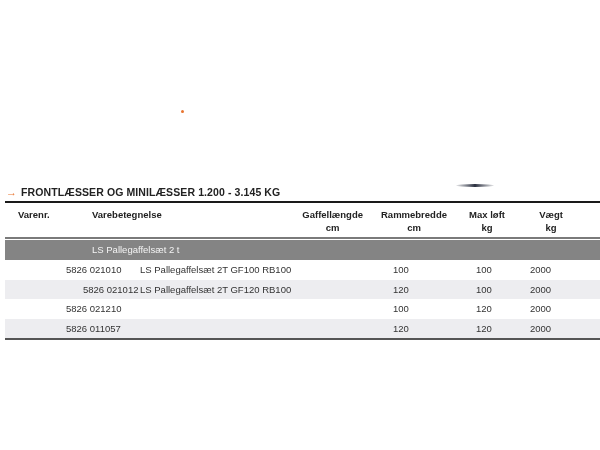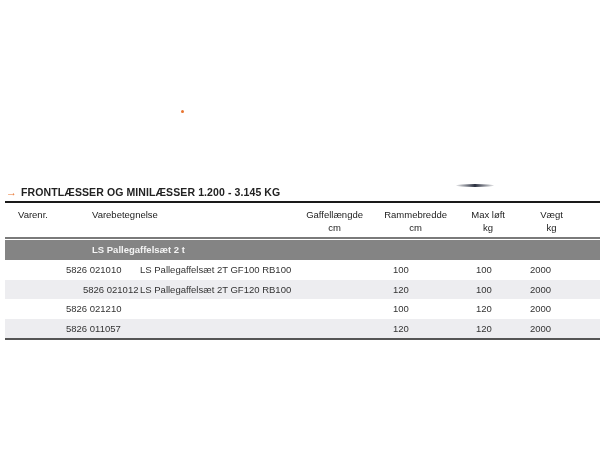--- a/index.html
+++ b/index.html
@@ -10,25 +10,25 @@
   .dot { position: absolute; left: 181px; top: 110px; width: 3px; height: 3px; border-radius: 50%; background: #e8742f; }
   .swoosh { position: absolute; left: 456px; top: 184px; width: 38px; height: 3px; border-radius: 50%;
     background: linear-gradient(90deg, rgba(40,45,60,0.1), #2b3040 50%, rgba(40,45,60,0.1)); }
   .section-title {
     position: absolute; left: 6px; top: 186px; font-size: 10.5px; font-weight: bold; color: #222; letter-spacing: 0.1px;
     display: flex; align-items: center; gap: 4px;
   }
   .arrow { color: #e8742f; font-size: 11px; font-weight: bold; }
   .table { position: absolute; left: 5px; top: 201px; width: 595px; }
   .top-rule { height: 2px; background: #1a1a1a; }
-  .head { position: relative; height: 34px; font-size: 9.5px; font-weight: normal; color: #222; }
+  .head { position: relative; height: 34px; font-size: 9.5px; font-weight: bold; color: #222; }
   .head div { position: absolute; top: 5px; line-height: 13px; }
   .head .r { text-align: center; }
   .head-rule { height: 2px; background: #7a7a7a; }
-  .group { height: 20px; background: #848484; color: #f4f4f4; font-size: 9.5px; font-weight: bold; position: relative; margin-top: 1px; }
+  .group { height: 20px; background: #848484; color: #f4f4f4; font-size: 9.5px; font-weight: normal; position: relative; margin-top: 1px; }
   .group span { position: absolute; left: 87px; top: 4px; }
   .row { height: 19.5px; position: relative; font-size: 9.5px; color: #333; }
   .row.alt { background: #ededf0; }
   .row div { position: absolute; top: 4px; padding-left: 48px; }
   .bottom-rule { height: 2px; background: #555; }
 </style>
 </head>
 <body>
 
 <div class="dot"></div>

